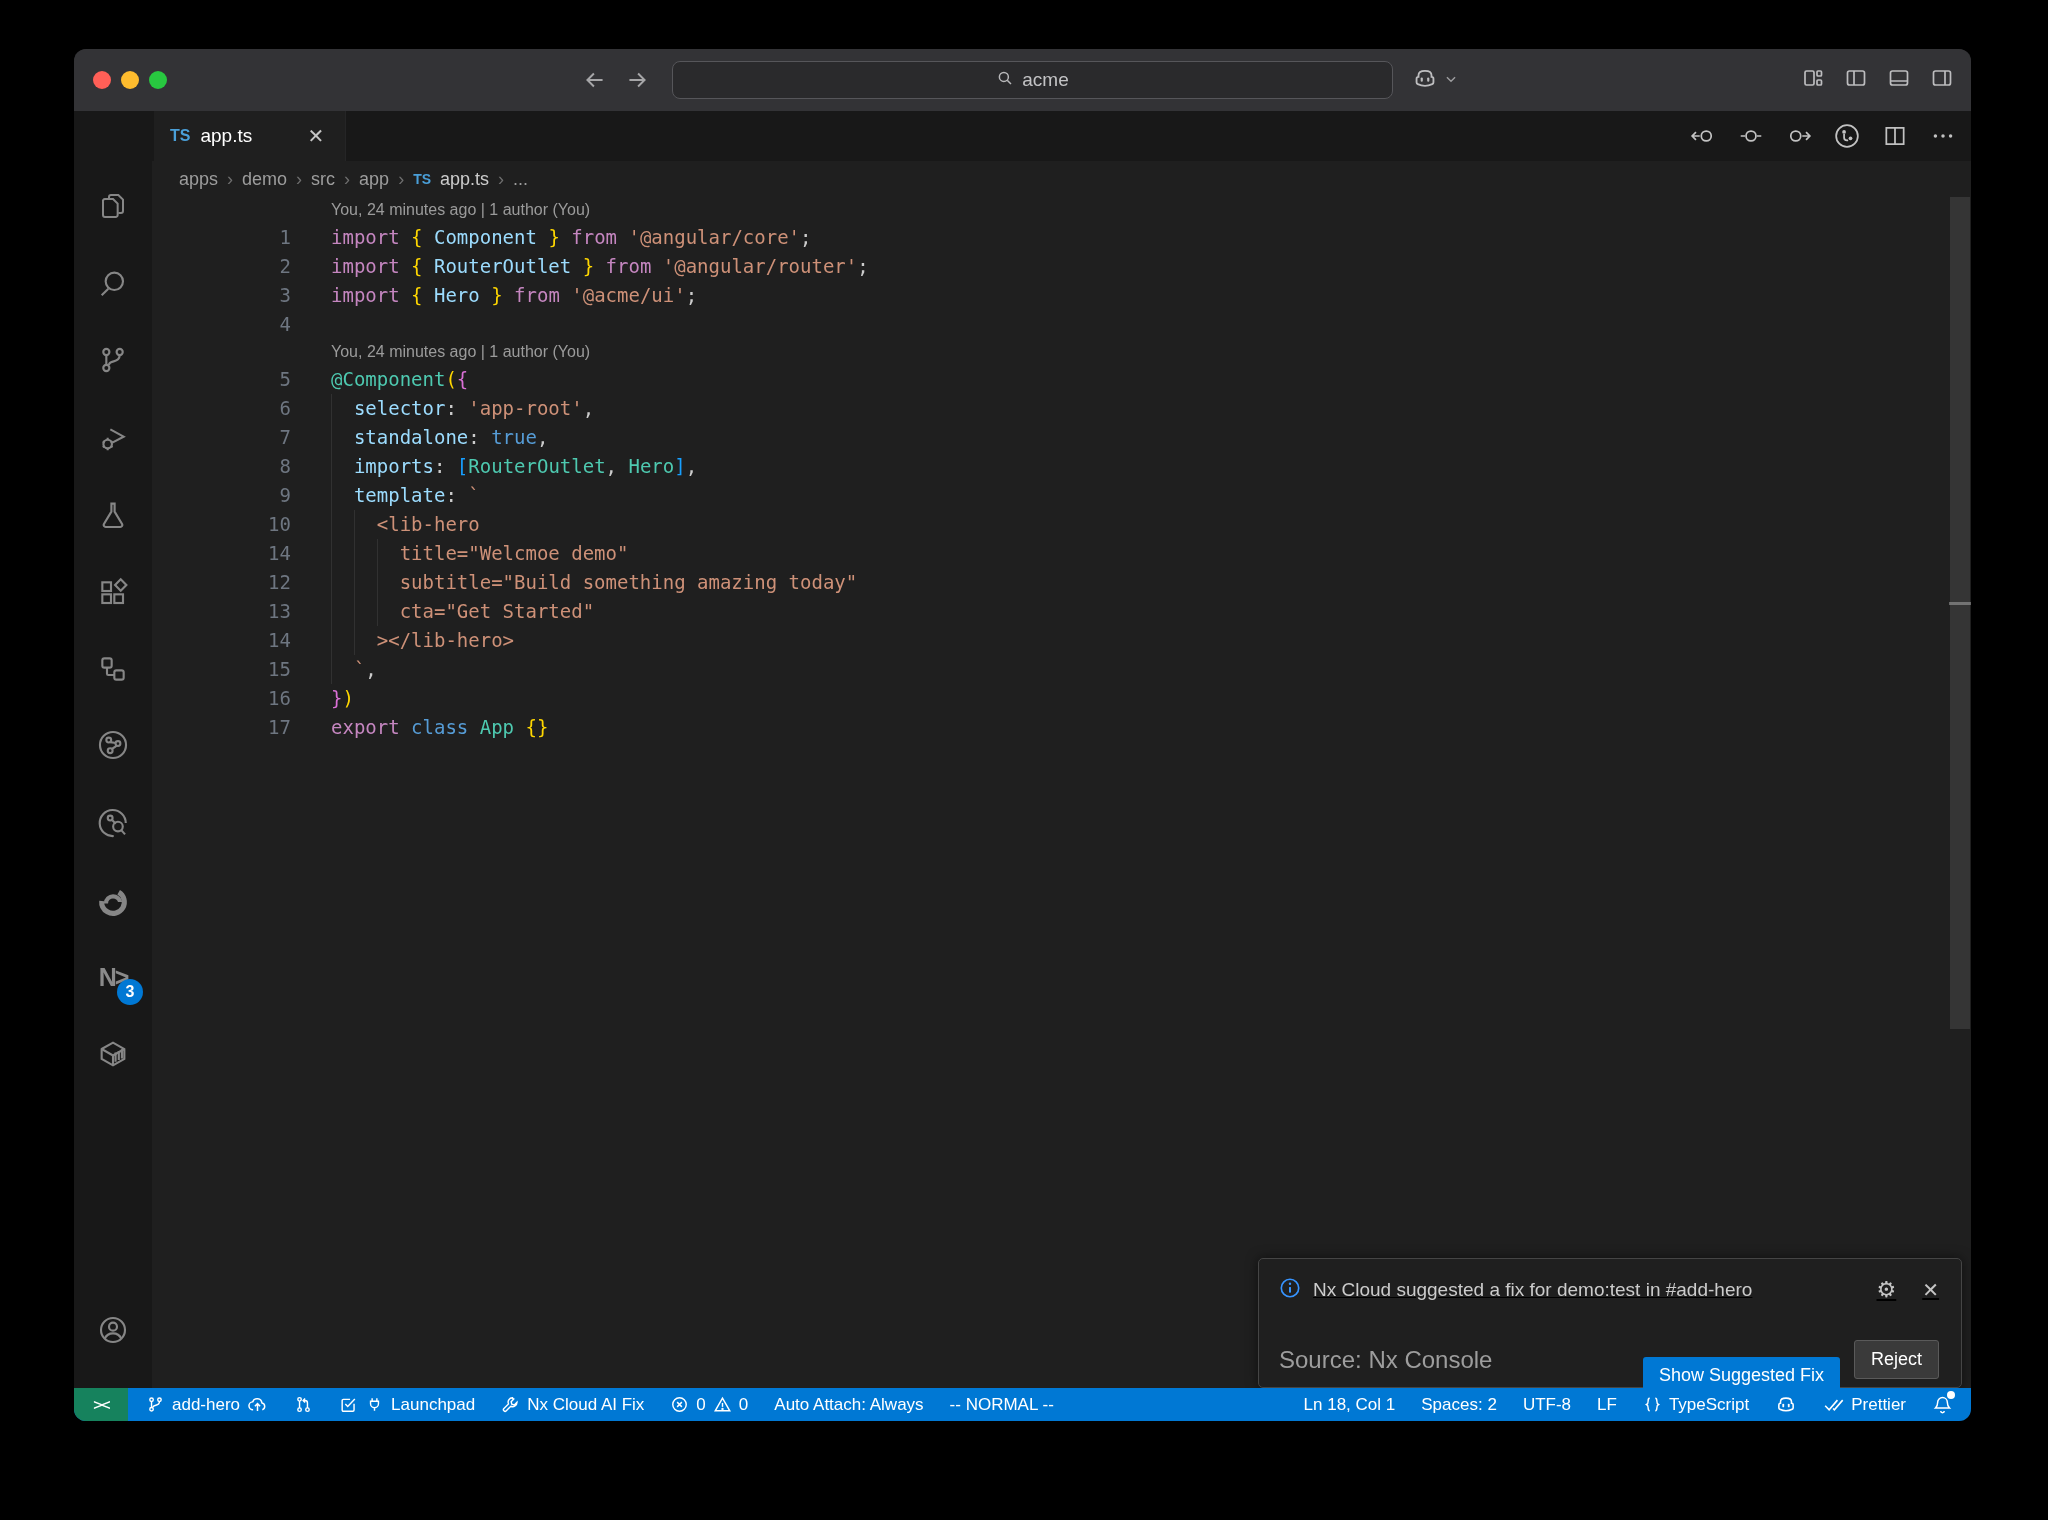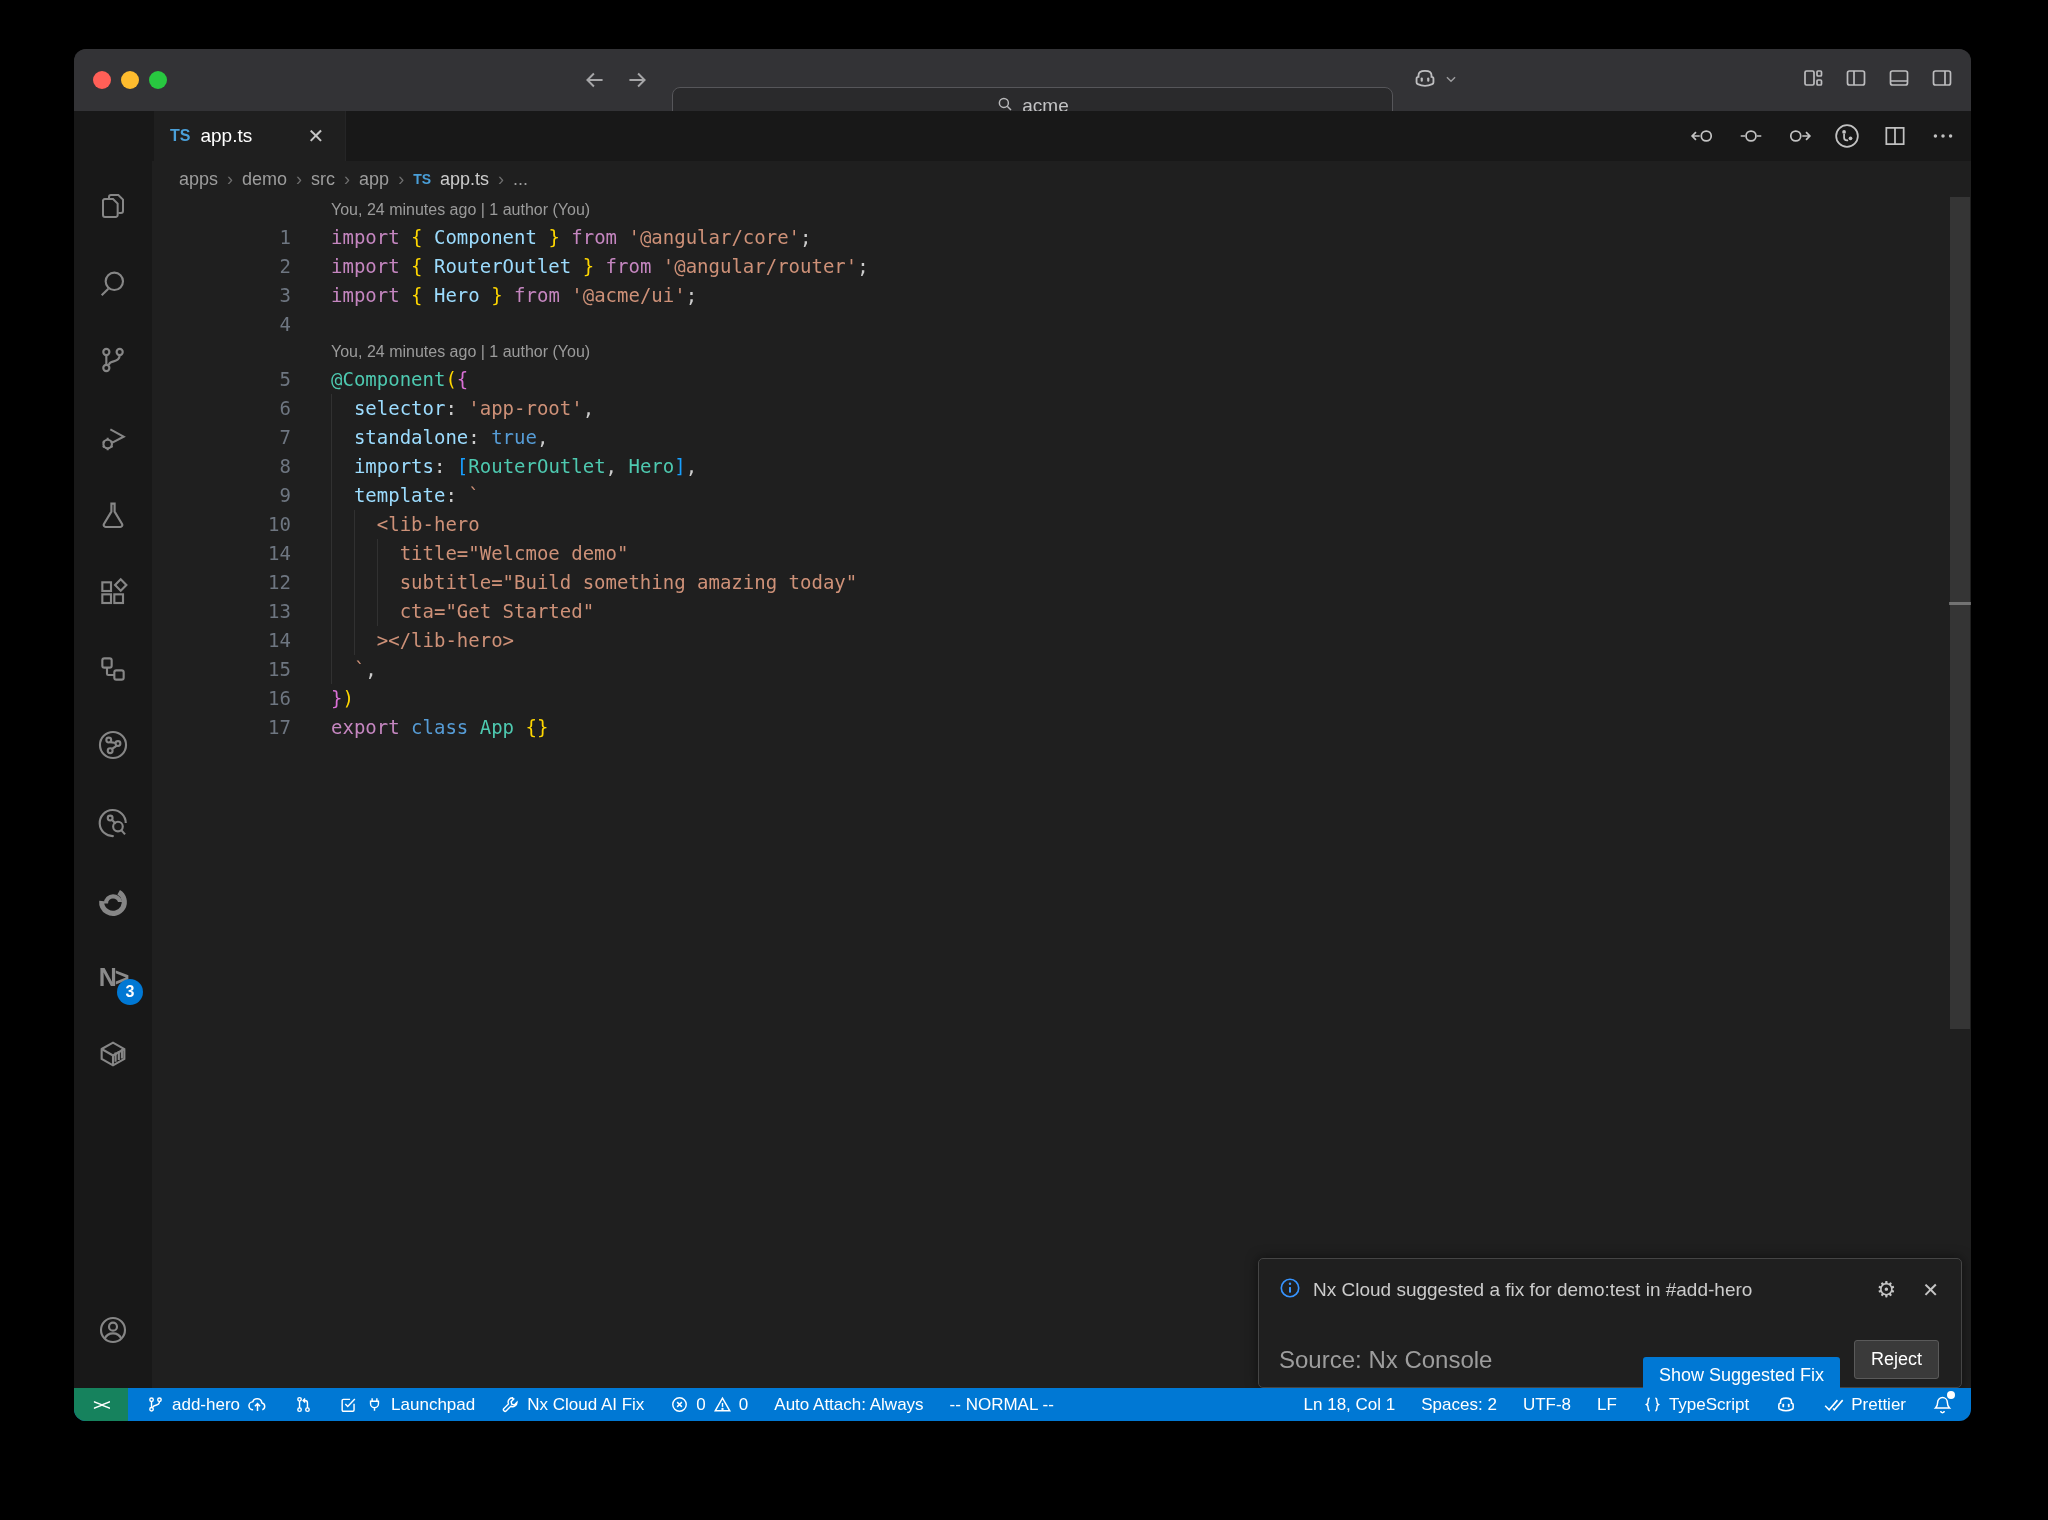--- a/index.html
+++ b/index.html
@@ -14,21 +14,21 @@
   .tl { position:absolute; top:22px; width:18px; height:18px; border-radius:50%; }
   .tl.red    { left:19px;  background:#ff5f57; }
   .tl.yellow { left:47px;  background:#febc2e; }
   .tl.green  { left:75px;  background:#28c840; }
   .nav-arrow { position:absolute; top:16px; width:30px; height:30px; color:#a6a6a8;
                display:flex; align-items:center; justify-content:center; }
   .nav-back { left:506px; } .nav-fwd { left:548px; }
   .search-box { position:absolute; left:598px; top:12px; width:721px; height:38px;
                 background:#2a2a2c; border:1px solid #56565a; border-radius:8px;
                 display:flex; align-items:center; justify-content:center; gap:8px;
-                color:#c3c3c5; font-size:19px;margin-top:26px; }
+                color:#c3c3c5; font-size:19px; }
   .tb-copilot { position:absolute; left:1338px; top:17px; display:flex; align-items:center; gap:6px; color:#bdbdbf; }
   .layout-controls { position:absolute; right:17px; top:17px; display:flex; gap:19px; align-items:center; }
   .lc-btn { width:24px; height:24px; display:flex; align-items:center; justify-content:center; }
 
   
   .activitybar { position:absolute; left:0; top:62px; width:78px; bottom:33px; background:#181818; }
   .ab-icon { position:absolute; left:15px; width:48px; height:48px;
              display:flex; align-items:center; justify-content:center; color:#868686; }
   .ab-badge { position:absolute; right:-6px; bottom:-4px; min-width:26px; height:26px; border-radius:13px;
               background:#0078d4; color:#fff; font-size:16px; font-weight:bold;
@@ -68,21 +68,21 @@
   .cursor { position:absolute; left:40px; top:2px; width:11px; height:25px; background:#b8b8b8; }
 
   .scrollbar { position:absolute; right:0; top:0; width:22px; bottom:0; }
   .sb-thumb { position:absolute; left:1px; right:1px; top:0; height:832px; background:rgba(121,121,121,0.25); }
   .sb-marker { position:absolute; left:0; right:0; top:405px; height:3px; background:rgba(210,210,210,0.4); }
 
   
   .notification { position:absolute; right:9px; bottom:33px; width:704px; height:130px;
                   background:#1f1f1f; border:1px solid #454545; border-radius:5px;
                   box-shadow:0 0 12px rgba(0,0,0,0.55); padding:18px 22px 16px 20px; }
-  .noti-head { display:flex; align-items:center; gap:12px; }
+  .noti-head { display:flex; align-items:center; gap:12px;text-decoration:underline; }
   .noti-title { color:#cccccc; font-size:19px; flex:1; white-space:nowrap; overflow:hidden; }
   .noti-gear { color:#c5c5c5; font-size:22px; line-height:1; margin-right:14px; }
   .noti-close { color:#c5c5c5; font-size:20px; }
   .noti-foot { display:flex; align-items:center; margin-top:22px; }
   .noti-source { color:#9d9d9d; font-size:24px; flex:1; }
   .btn { font-size:18px; border-radius:3px; padding:8px 16px; display:inline-block; font-family:"Liberation Sans",sans-serif; }
   .btn.primary { background:#0078d4; color:#ffffff;margin-top:32px; }
   .btn.secondary { background:#3a3a3a; color:#ffffff; border:1px solid #5a5a5a; margin-left:14px; }
 
   

